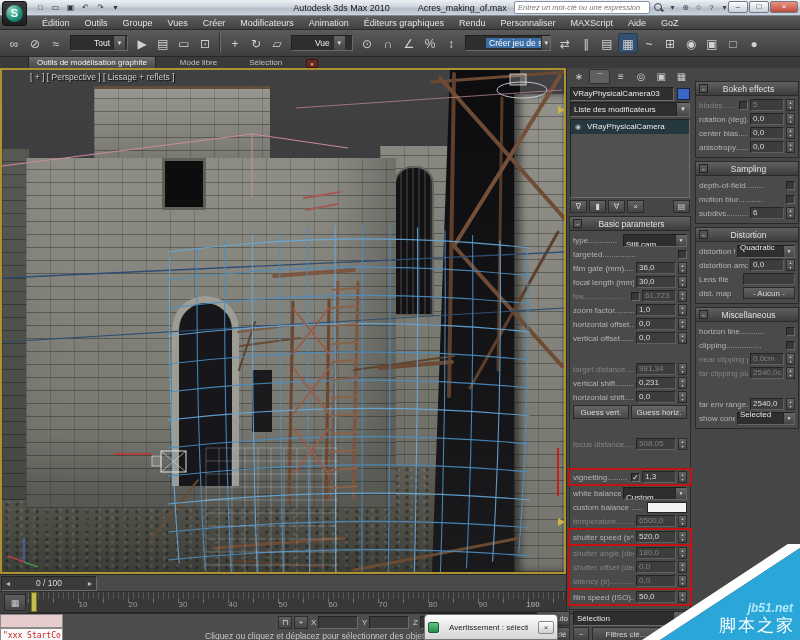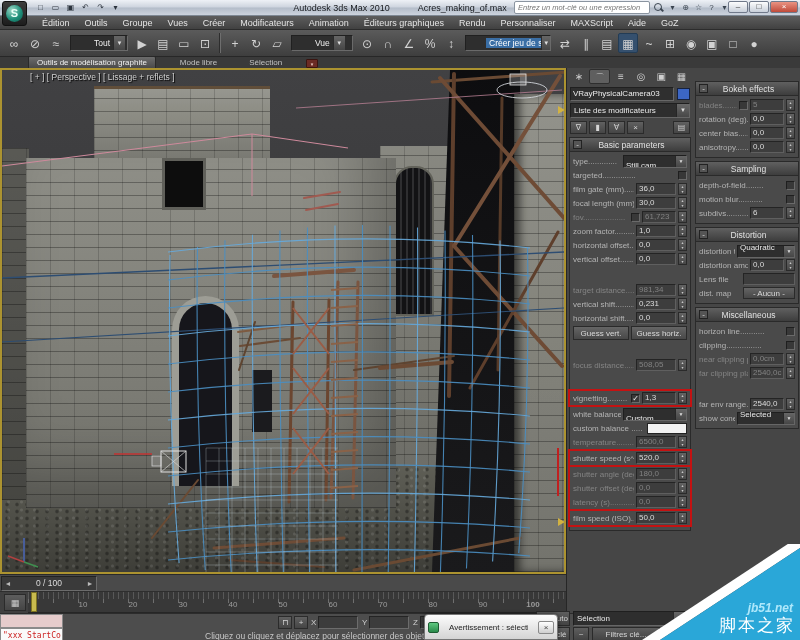--- a/index.html
+++ b/index.html
@@ -547,20 +547,23 @@
         <div class="namerow">
           <span class="namefield">VRayPhysicalCamera03</span>
           <span class="objcolor"></span>
         </div>
         <div class="modrow">
           <div class="modcombo">
             <span class="cval">Liste des modificateurs</span>
             <span class="carr">▼</span>
           </div>
         </div>
+        <div class="stack" id="modstack">
+            <div class="stackitem">VRayPhysicalCamera</div>
+          </div>
         <div class="stacktools" id="stacktools">
             <span class="stool">∇</span>
             <span class="stool">▮</span>
             <span class="stool">∀</span>
             <span class="stool">×</span>
             <span class="stool">▤</span>
           </div>
         <div class="rollout">
           <div class="rhead">
             <span class="rminus">-</span>

